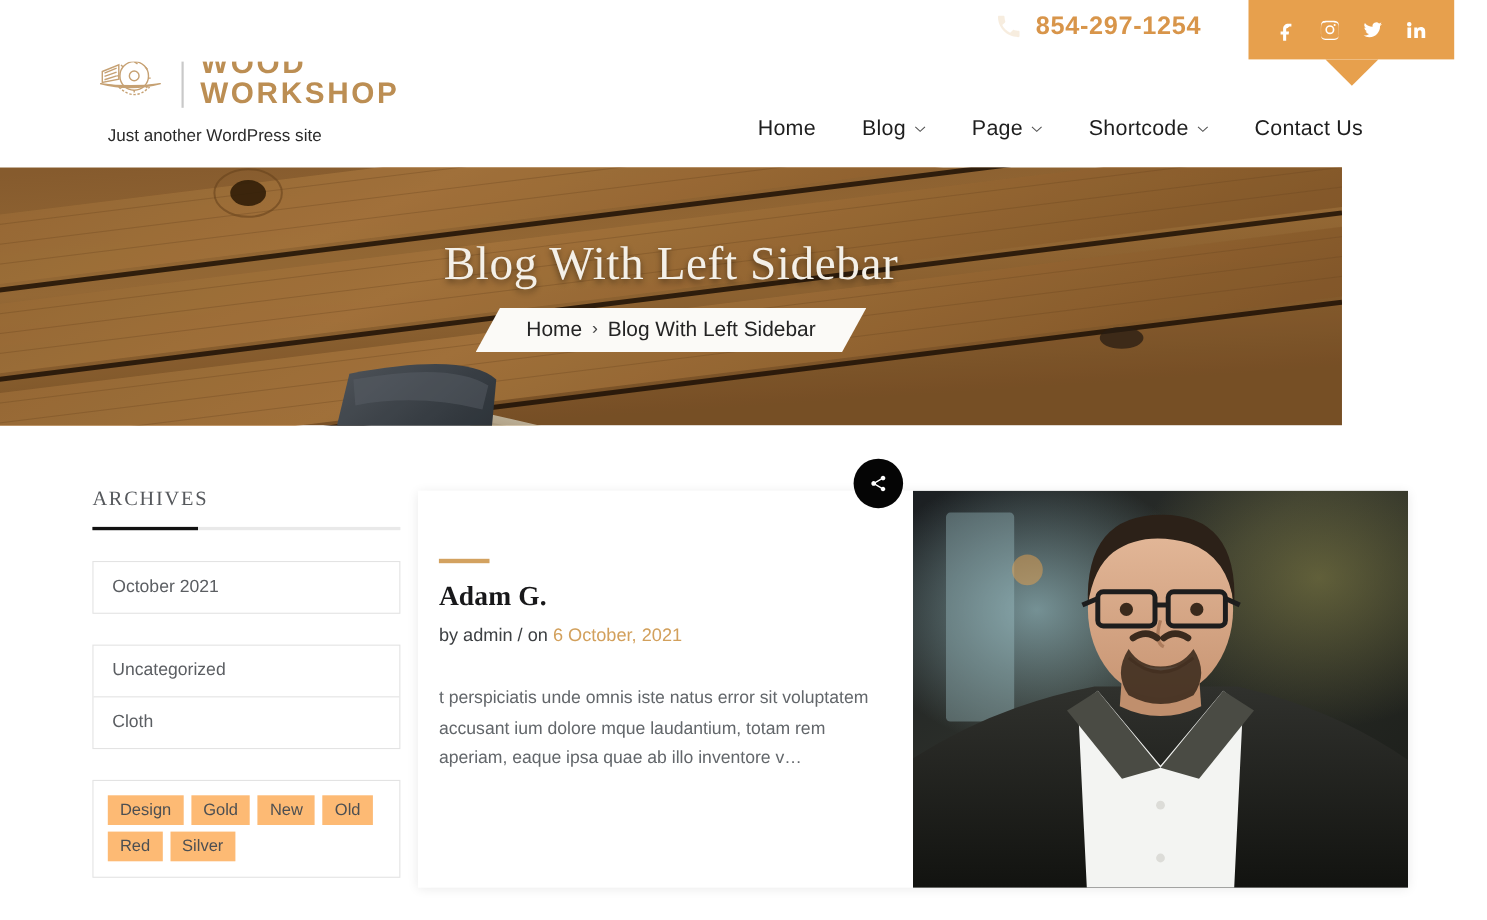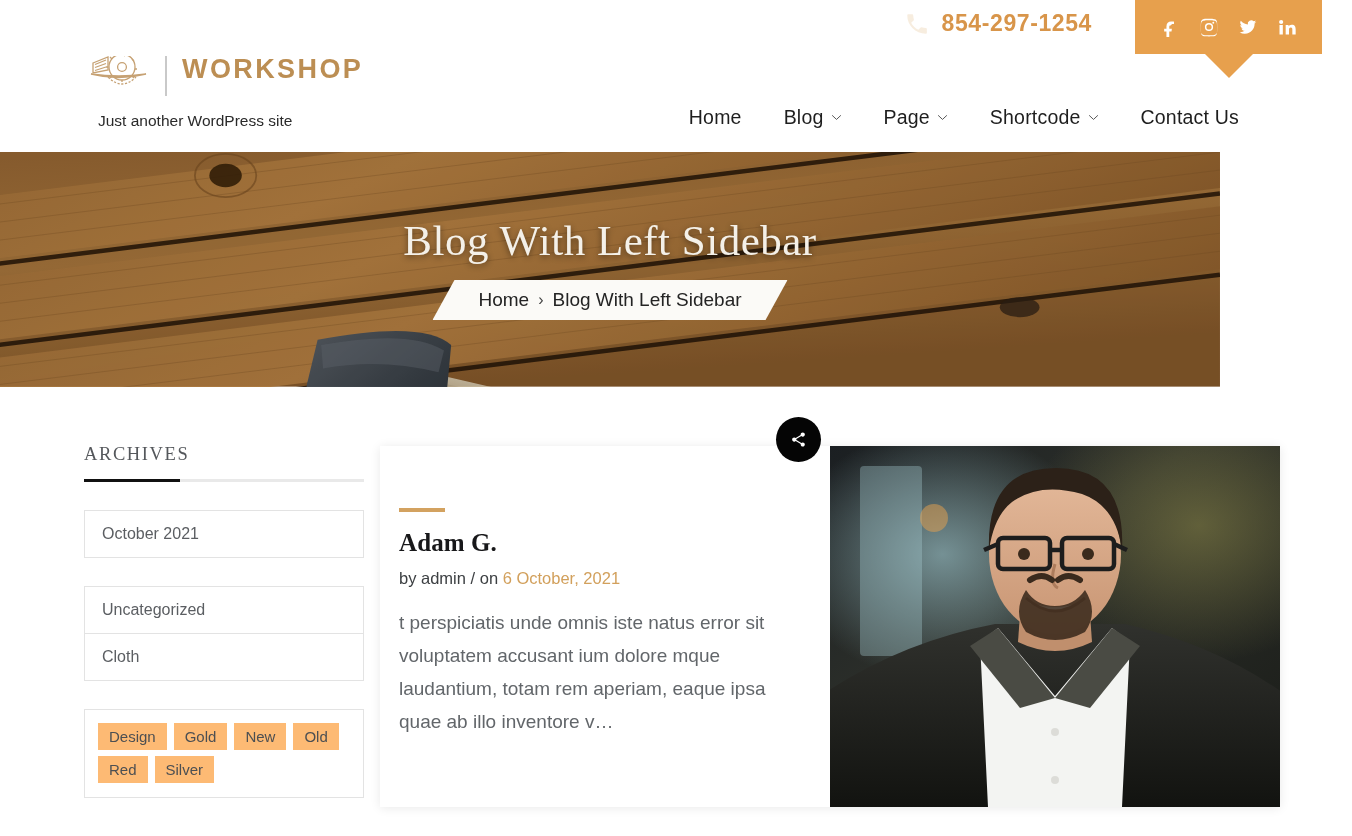--- a/index.html
+++ b/index.html
@@ -135,21 +135,21 @@
   .post-body { width: 450px; position: relative; padding: 62px 36px 0 19px; }
   .post-accent { width: 46px; height: 4px; background: #d3a260; margin-bottom: 17px; }
   .post-title {
     font-family: "Liberation Serif", serif;
     font-size: 25px; color: #18181a; font-weight: 700; letter-spacing: .1px;
     cursor: pointer;
   }
   .post-meta { margin-top: 12px; font-size: 16.5px; color: #3d4043; }
   .post-meta .date { color: #d2a05c; cursor: pointer; }
   .post-excerpt {
-    margin-top: 19px; font-size: 19px; line-height: 1.73; color: #62666a;
+    margin-top: 33px; font-size: 16px; line-height: 1.73; color: #62666a;
     max-width: 412px;
   }
   .share-btn {
     position: absolute; left: 396px; top: -29px;
     width: 45px; height: 45px; border-radius: 50%;
     background: #050505; display: flex; align-items: center; justify-content: center;
     cursor: pointer; z-index: 5;
   }
   .share-ic { width: 17px; height: 17px; fill: #fff; }
   .post-thumb { width: 450px; height: 361px; overflow: hidden; position: relative; }
@@ -189,20 +189,21 @@
         <circle cx="34" cy="20" r="4.4"></circle>
         <path d="M34 7 L37 9 M44 12 L46 14 M47 22 L49 22 M44 29 L46 31 M34 33 L34 35 M24 29 L22 31 M20 20 L18 20 M24 12 L22 10"></path>
         <path d="M5 16 L20 10 L20 23 L5 26 Z"></path>
         <path d="M7 17.5 L18 13 M7 20.5 L18 16.5 M7 23.5 L18 20"></path>
         <path d="M3 27 Q31 34 58 27 Q31 31 3 27 Z" fill="#c6a173"></path>
         <path d="M20 30 Q34 44 48 30" stroke-dasharray="2.2 1.6"></path>
       </g>
     </svg>
     <div class="logo-div"></div>
     <div class="logo-text">
+      <div>WOOD</div>
       <div>WORKSHOP</div>
     </div>
   </div>
   <div class="tagline">Just another WordPress site</div>
 </div>
 
 <nav class="nav">
   <div class="nav-item">
     <span>Home</span>
   </div>

